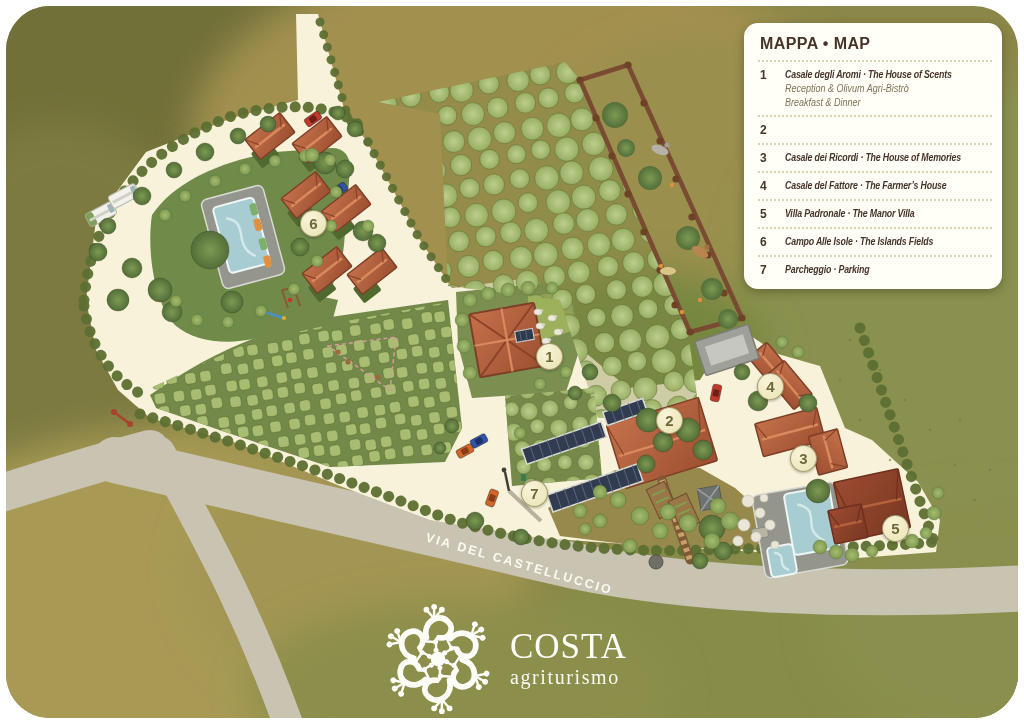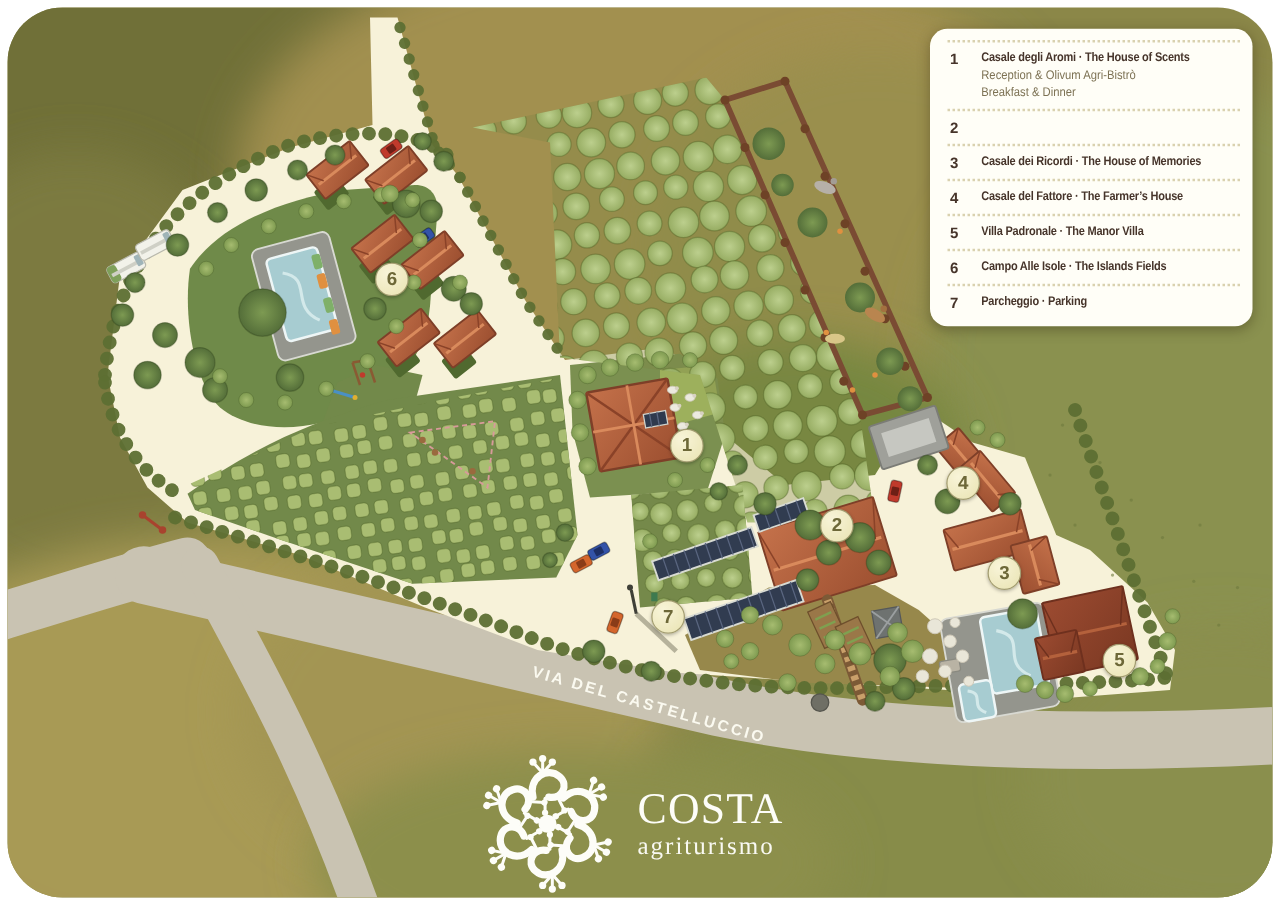--- a/index.html
+++ b/index.html
@@ -7,21 +7,21 @@
   .map-round{position:absolute;left:6px;top:6px;width:1012px;height:712px;border-radius:44px;overflow:hidden;background:#8b8748;}
   svg{display:block}
   svg text{font-family:"Liberation Sans",sans-serif;}
 
   
   .legend{position:absolute;left:744px;top:23px;width:258px;background:#fffef7;border-radius:14px;
     box-shadow:0 3px 10px rgba(40,30,10,.35);padding:9px 10px 6px 14px;color:#46342a;box-sizing:border-box;}
   .legend-title{font-size:16px;font-weight:800;letter-spacing:.4px;padding:3px 0 7px 2px;}
   .l-item{display:flex;gap:8px;padding:6px 0 6px 2px;border-top:2px dotted #d9d1af;}
   .l-num{width:17px;font-weight:700;font-size:12px;flex:none;}
-  .l-body{flex:1;min-width:0;overflow:hidden;}
+  .l-body{flex:1;min-width:0;overflow:hidden;font-style:italic;}
   .l-title{font-weight:700;font-size:10px;letter-spacing:-.2px;white-space:nowrap;
     transform:scaleX(.88);transform-origin:left center;line-height:1.3;}
   .l-sub{font-size:10px;color:#7d7254;white-space:nowrap;transform:scaleX(.9);
     transform-origin:left center;line-height:1.3;margin-top:1px;}
 
   
   .marker{position:absolute;width:25px;height:25px;border-radius:50%;
     background:radial-gradient(circle at 35% 30%,#f8f4d8,#e9e3b2);
     border:1px solid rgba(110,104,56,.6);box-shadow:0 1px 3px rgba(0,0,0,.3);
     display:flex;align-items:center;justify-content:center;
@@ -980,20 +980,21 @@
       <span>5</span>
     </div>
   <div class="marker" style="left:300px;top:210px">
       <span>6</span>
     </div>
   <div class="marker" style="left:521px;top:480px">
       <span>7</span>
     </div>
 
   <div class="legend">
+    <div class="legend-title">MAPPA • MAP</div>
 
     <div class="l-item">
       <div class="l-num">1</div>
       <div class="l-body">
         <div class="l-title">Casale degli Aromi · The House of Scents</div>
         <div class="l-sub">Reception &amp; Olivum Agri-Bistrò</div>
         <div class="l-sub">Breakfast &amp; Dinner</div>
       </div>
     </div>
     <div class="l-item">

